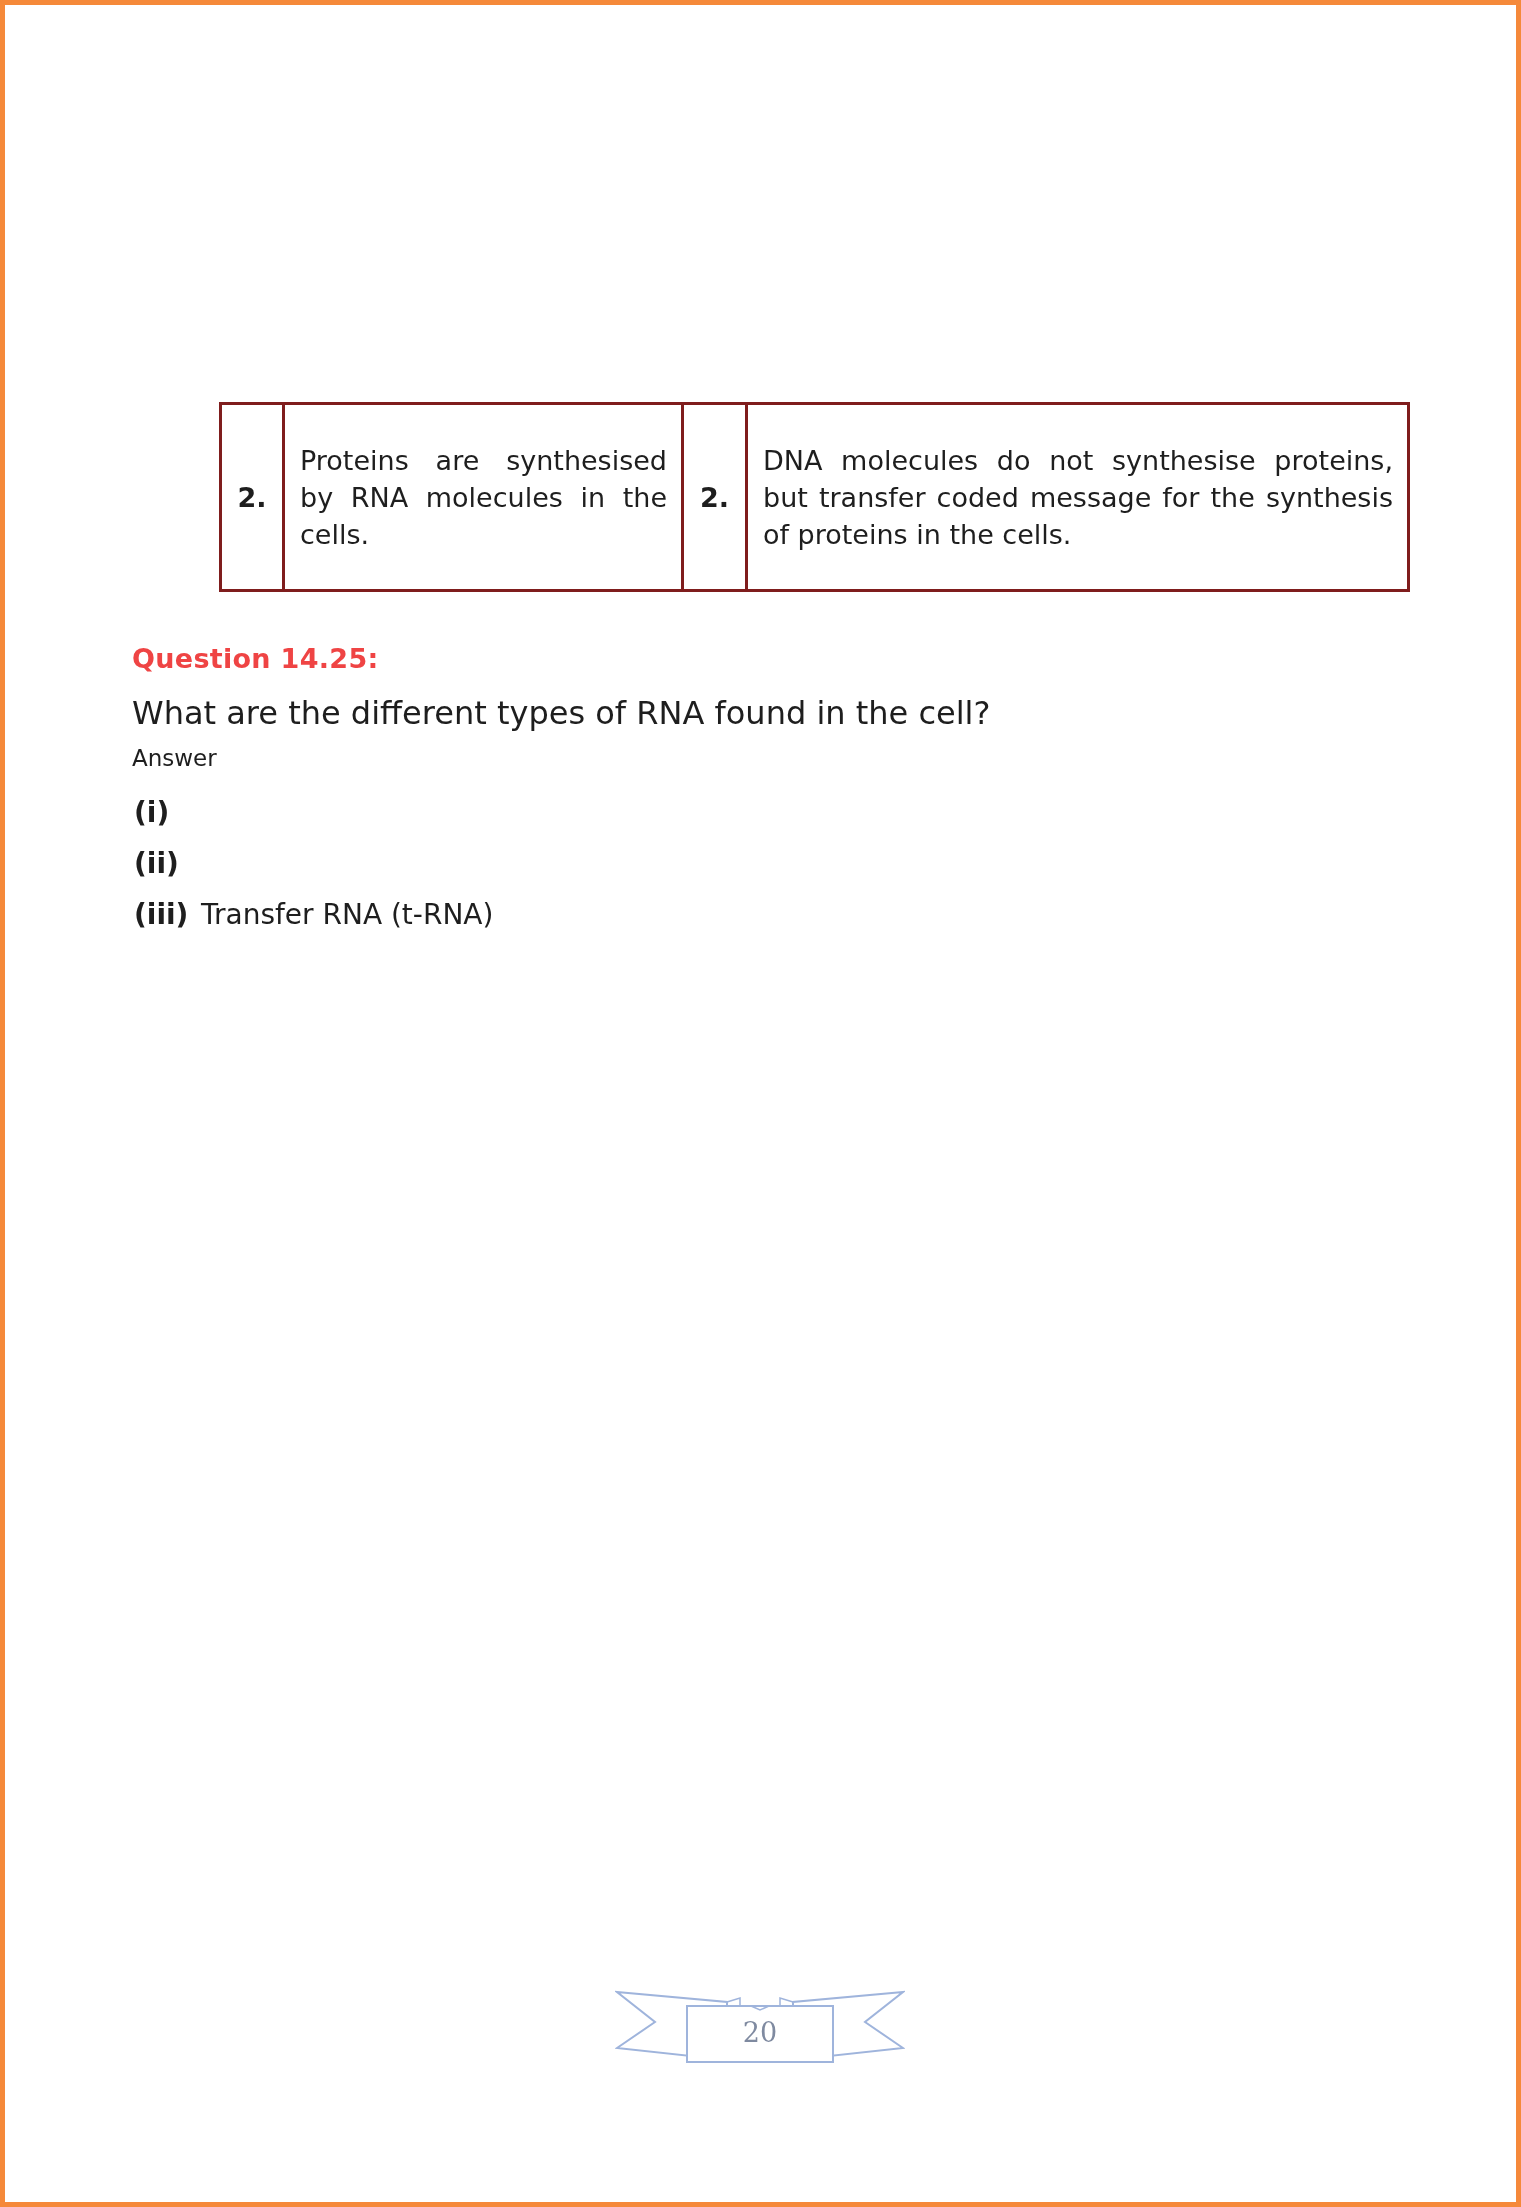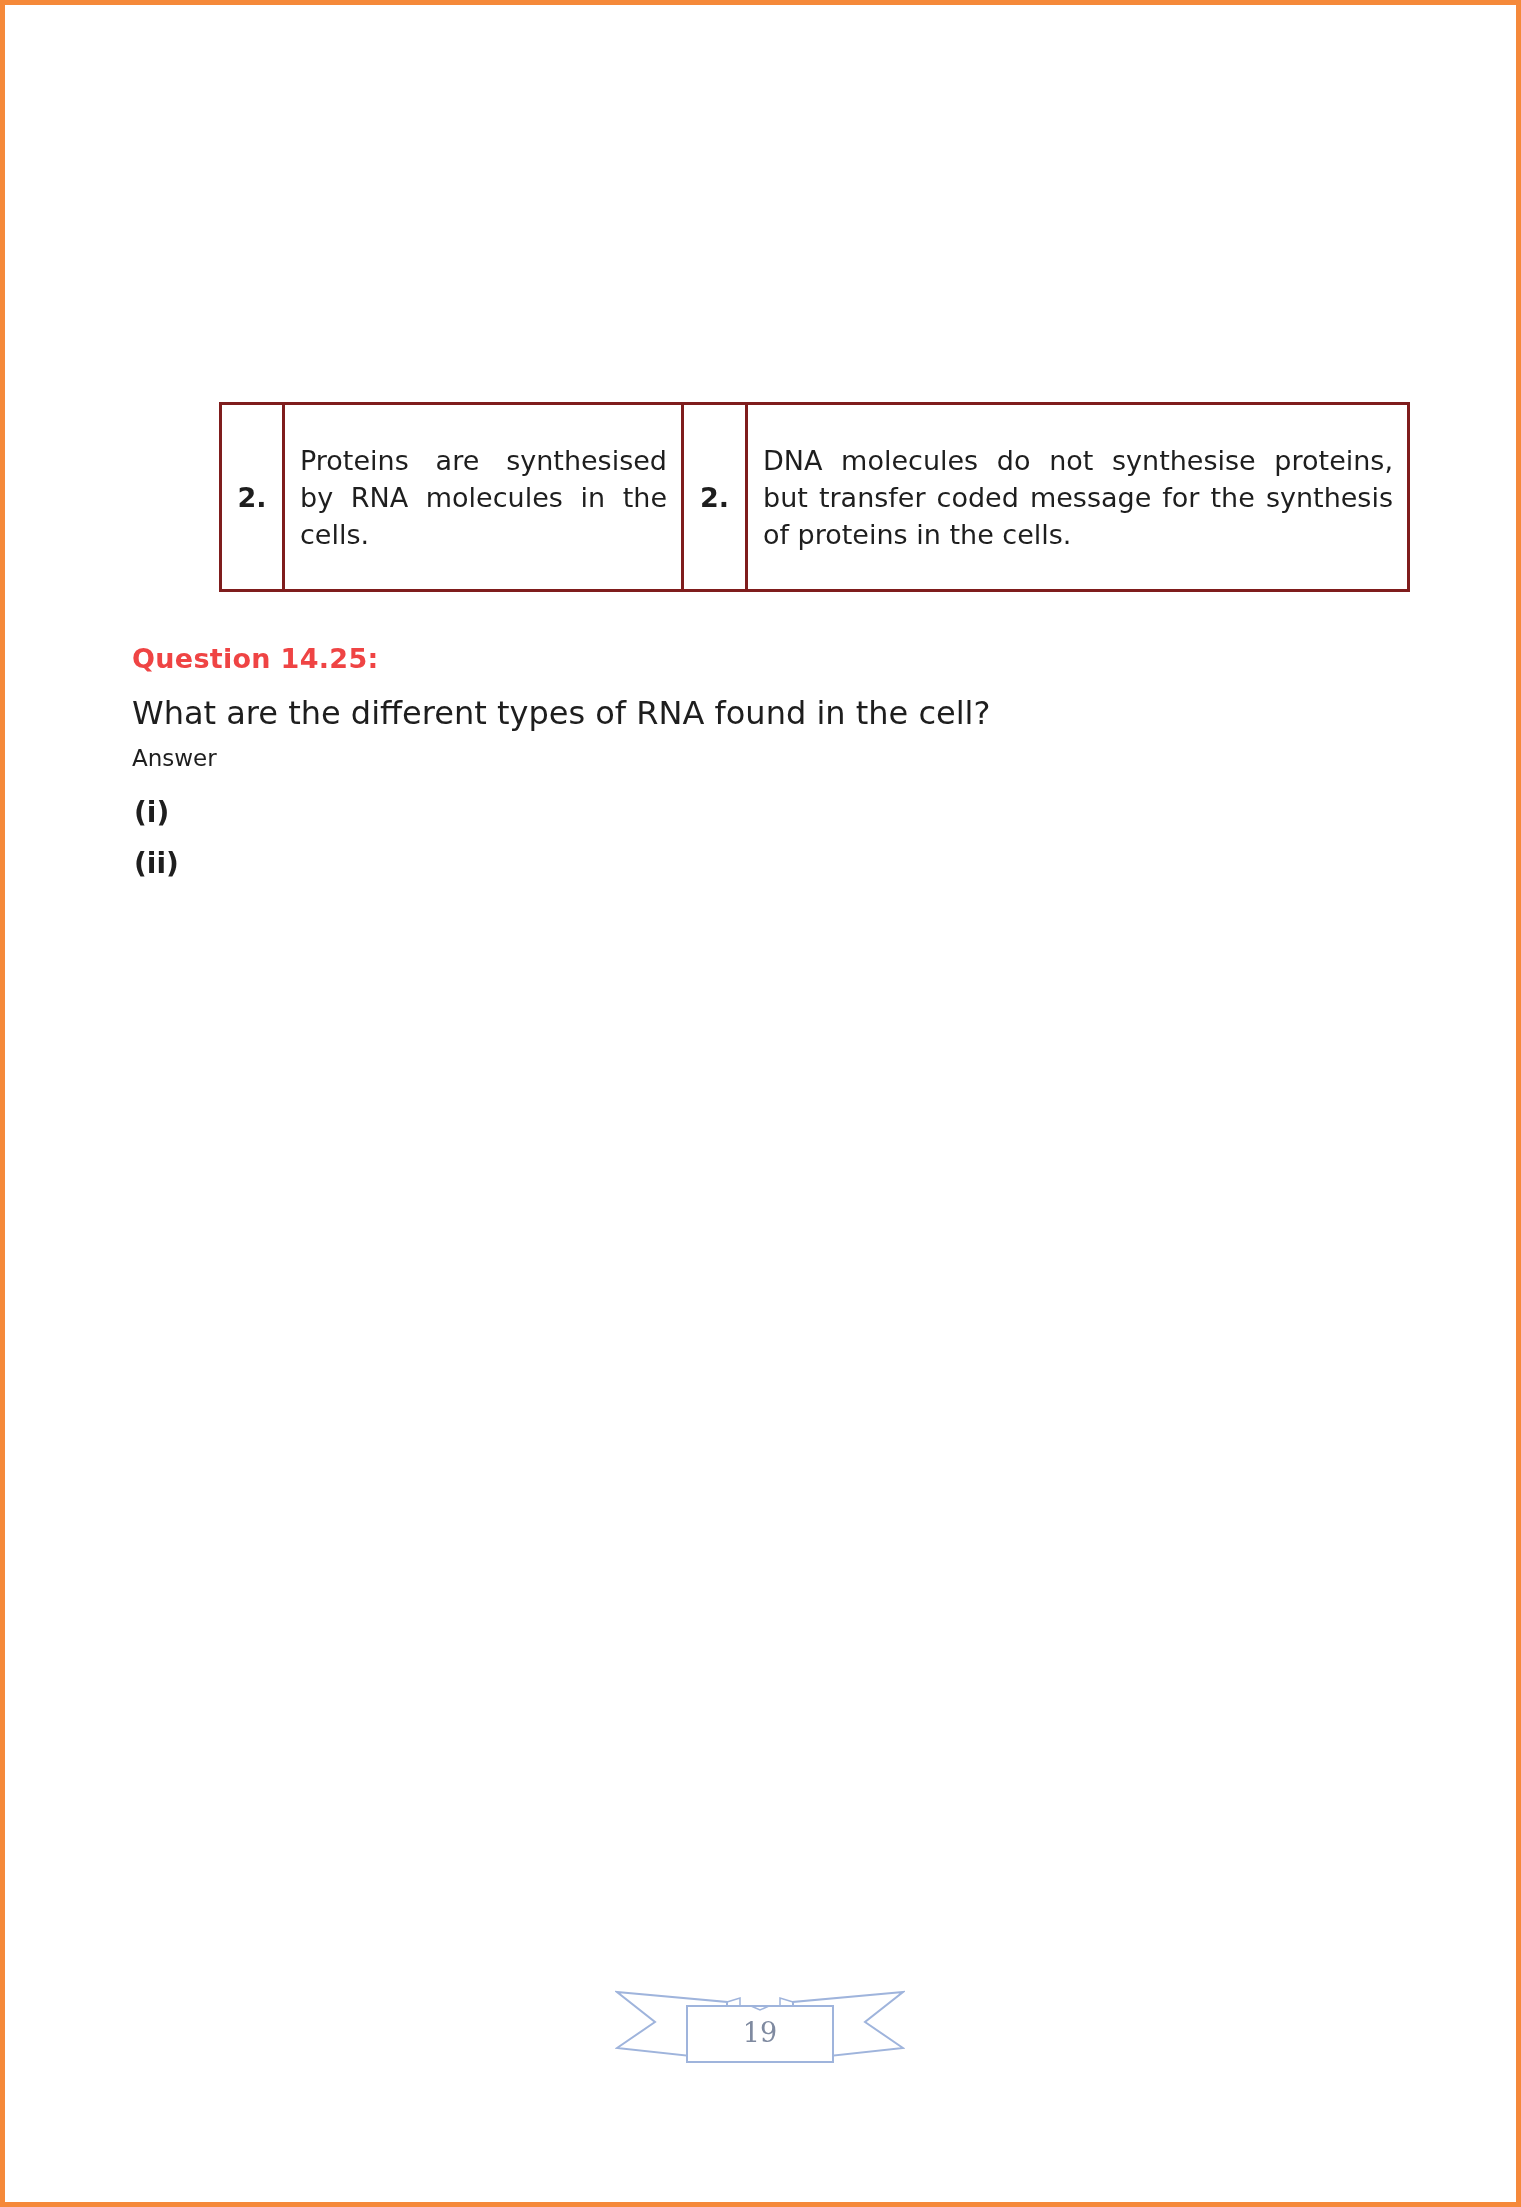--- a/index.html
+++ b/index.html
@@ -63,32 +63,36 @@
 <div class="q-text">What are the different types of RNA found in the cell?</div>
 <div class="answer-label">Answer</div>
 
 <ul class="ans-list">
   <li>
     <span class="marker">(i)</span>
   </li>
   <li>
     <span class="marker">(ii)</span>
   </li>
+  <li>
+    <span class="marker">(iii)</span>
+    <span>Transfer RNA (t-RNA)</span>
+  </li>
 </ul>
 
 <div class="page-badge">
   <svg width="290" height="82" viewBox="0 0 290 82" style="position:absolute;left:0;top:0">
     <g fill="#ffffff" stroke="#9fb4dc" stroke-width="2">
 
       <polygon points="2,4 112,14 112,72 2,60 40,34"></polygon>
 
       <polygon points="288,4 178,14 178,72 288,60 250,34"></polygon>
 
       <rect x="72" y="18" width="146" height="56"></rect>
     </g>
     <g fill="none" stroke="#9fb4dc" stroke-width="1.5">
       <path d="M112,14 L125,10 L125,18"></path>
       <path d="M178,14 L165,10 L165,18"></path>
       <path d="M136,18 L145,22 L154,18"></path>
     </g>
   </svg>
-  <div class="page-num" style="top:4px">19</div>
+  <div class="page-num" style="top:4px">20</div>
 </div>
 
 </body></html>

